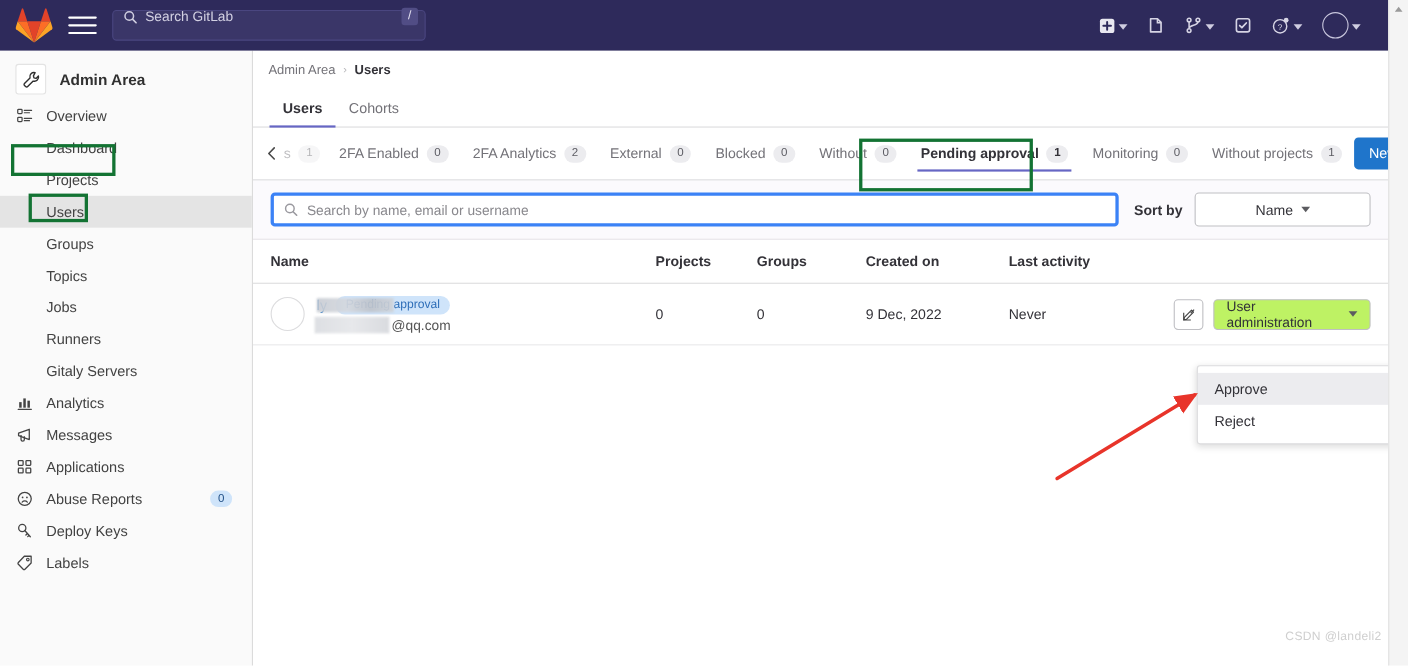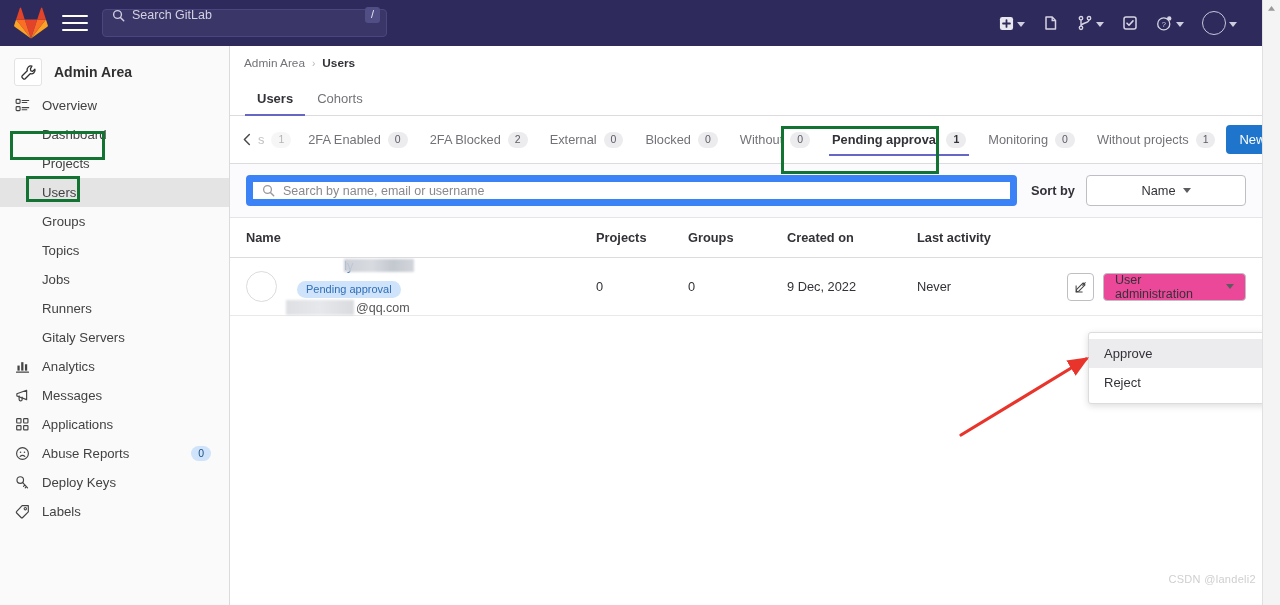--- a/index.html
+++ b/index.html
@@ -182,21 +182,21 @@
 
   
   #searchsort {
     display: flex; align-items: center;
     background: #fbfafd;
     height: 54px; padding: 0 16px;
     border-bottom: 1px solid #e6e4e9;
   }
   #user-search {
     flex: 1; height: 31px;
-    background: #fff; border: 7px solid #3b82f6; border-radius: 4px;
+    background: #fff; border: 3px solid #3b82f6; border-radius: 4px;
     display: flex; align-items: center; padding-left: 9px; gap: 8px;
     cursor: text;
   }
   #user-search-ph { color: #89888d; font-size: 12.5px; }
   #sortby-label { margin-left: 14px; font-size: 12.8px; color: #333238; font-weight: 600; }
   #sortby-btn {
     margin-left: 11px;
     width: 160px; height: 31px;
     border: 1px solid #bfbfc3; border-radius: 4px; background: #fff;
     display: flex; align-items: center; justify-content: center; gap: 7px;
@@ -229,21 +229,21 @@
     display: flex; align-items: center;
     min-height: 56px; padding: 0 16px;
     font-size: 12.8px; color: #333238;
     border-bottom: 1px solid #e9e9ea;
   }
   .c-name { display: flex; align-items: center; gap: 11px; }
   .user-avatar {
     width: 31px; height: 31px; border-radius: 50%;
     border: 1px solid #dcdcde; background: #fff; flex: none;
   }
-  .name-line { display: flex; align-items: center; gap: 8px; flex-direction: column; }
+  .name-line { display: flex; align-items: center; gap: 8px; }
   .redact-name {
     position: relative; color: #1068bf; font-size: 12.8px;
     font-weight: 400; cursor: pointer;
   }
   .redact-name .blur-cover {
     position: absolute; left: 0; top: 1px;
     width: 70px; height: 13px;
     background: linear-gradient(90deg,#c9cdd4 0%,#d5d8de 40%,#bfc4cc 70%,#cfd3d9 100%);
     filter: blur(1.1px); opacity: .92;
   }
@@ -263,21 +263,21 @@
     background: linear-gradient(90deg,#dcdee2 0%,#e6e7ea 50%,#d8dade 100%);
     filter: blur(1.2px); opacity: .95;
   }
   .icon-btn {
     width: 28px; height: 28px;
     border: 1px solid #bfbfc3; border-radius: 4px; background: #fff;
     display: flex; align-items: center; justify-content: center; cursor: pointer;
   }
   #useradmin-btn {
     height: 28px; padding: 0 11px;
-    border: 1px solid #bfbfc3; border-radius: 4px; background: #ec4899;
+    border: 1px solid #bfbfc3; border-radius: 4px; background: #bef264;
     display: flex; align-items: center; gap: 8px;
     font-size: 12.5px; color: #333238; cursor: pointer;
   }
 
   
   #dropdown {
     position: absolute;
     left: 858px; top: 286px;
     width: 195px;
     background: #fff;
@@ -531,21 +531,21 @@
     <div id="filter-items" style="display:flex;align-items:center;height:100%;">
         <div class="fitem clipped">
           <span>s</span>
           <span class="fbadge">1</span>
         </div>
         <div class="fitem">
           <span>2FA Enabled</span>
           <span class="fbadge">0</span>
         </div>
         <div class="fitem">
-          <span>2FA Blocked</span>
+          <span>2FA Analytics</span>
           <span class="fbadge">2</span>
         </div>
         <div class="fitem">
           <span>External</span>
           <span class="fbadge">0</span>
         </div>
         <div class="fitem">
           <span>Blocked</span>
           <span class="fbadge">0</span>
         </div>

